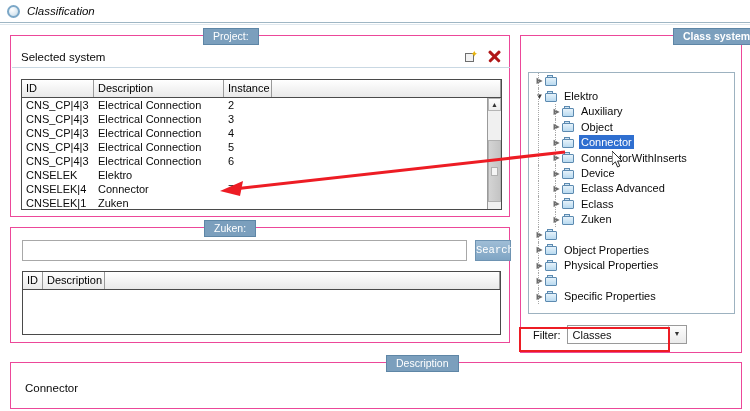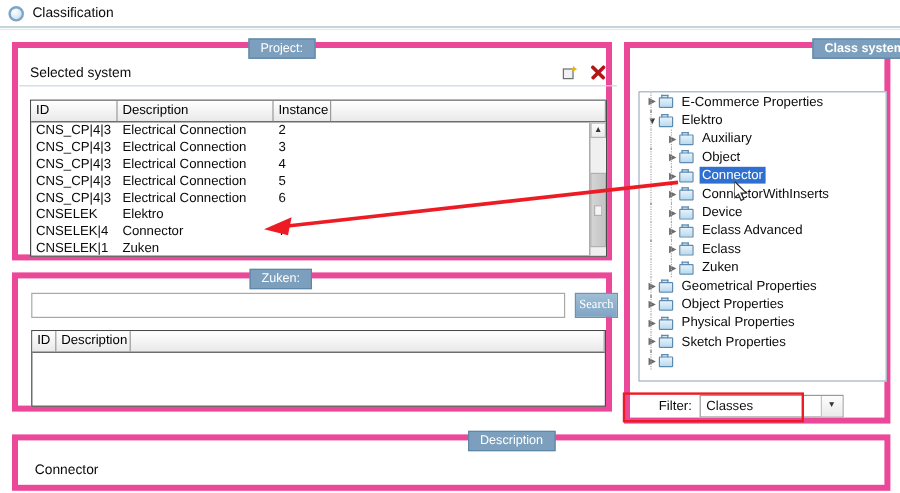--- a/index.html
+++ b/index.html
@@ -32,33 +32,34 @@
     border-radius: 50%;
     border: 2px solid #7ba7c7;
     background: radial-gradient(circle at 35% 30%, #ffffff 0%, #dce9f2 60%, #b5cde0 100%);
     box-sizing: border-box;
     margin-right: 7px;
     flex: none;
   }
   #classification-title {
     font-size: 11.5px;
     color: #0a0a0a;
+    font-style: italic;
   }
 
   .hr-line {
     position: absolute;
     left: 0; width: 750px;
     height: 1px;
     background: #9fb6c4;
   }
 
   
   .groupbox {
     position: absolute;
-    border: 5px solid #ec4899;
+    border: 1px solid #ec4899;
     background: #ffffff;
     box-sizing: border-box;
   }
   .group-legend {
     position: absolute;
     top: -8px;
     background: #7b9fbd;
     color: #ffffff;
     font-size: 10.5px;
     padding: 1px 9px 2px 9px;
@@ -225,21 +226,21 @@
     outline: none;
   }
   #search-button {
     position: absolute;
     left: 464px; top: 12px;
     width: 36px; height: 21px;
     background: linear-gradient(to bottom, #9fbdd6 0%, #7fa5c4 100%);
     border: 1px solid #6e93b2;
     box-sizing: border-box;
     color: #ffffff;
-    font-family: Liberation Serif, serif;
+    font-family: Liberation Mono, monospace;
     font-size: 10.5px;
     line-height: 19px;
     text-align: center;
     padding: 0;
   }
 
   #search-grid {
     position: absolute;
     left: 11px; top: 43px;
     width: 479px; height: 64px;
@@ -332,21 +333,21 @@
   }
   .tree-guide {
     position: absolute;
     top: 0; bottom: 0;
     width: 0;
     border-left: 1px dotted #a8a8a8;
   }
 
   #filter-row {
     position: absolute;
-    left: 24px; top: 288px;
+    left: 12px; top: 288px;
     width: 202px; height: 21px;
     display: flex;
     align-items: center;
   }
   #filter-label {
     font-size: 11px;
     color: #0a0a0a;
     margin-right: 6px;
     flex: none;
   }
@@ -522,21 +523,20 @@
 
 
   <div id="tree-container">
       <div class="tree-node" style="padding-left: 5px;">
         <span class="tree-guide" style="left: 9px;"></span>
         <span class="tree-chev">▶</span>
         <span class="folder-icon">
           <span class="ftab"></span>
           <span class="fbody"></span>
         </span>
-        <span class="tree-label">E-Commerce Properties</span>
       </div>
       <div class="tree-node" style="padding-left: 5px;">
         <span class="tree-guide" style="left: 9px;"></span>
         <span class="tree-chev expanded">▼</span>
         <span class="folder-icon">
           <span class="ftab"></span>
           <span class="fbody"></span>
         </span>
         <span class="tree-label">Elektro</span>
       </div>
@@ -620,21 +620,20 @@
         </span>
         <span class="tree-label">Zuken</span>
       </div>
       <div class="tree-node" style="padding-left: 5px;">
         <span class="tree-guide" style="left: 9px;"></span>
         <span class="tree-chev">▶</span>
         <span class="folder-icon">
           <span class="ftab"></span>
           <span class="fbody"></span>
         </span>
-        <span class="tree-label">Geometrical Properties</span>
       </div>
       <div class="tree-node" style="padding-left: 5px;">
         <span class="tree-guide" style="left: 9px;"></span>
         <span class="tree-chev">▶</span>
         <span class="folder-icon">
           <span class="ftab"></span>
           <span class="fbody"></span>
         </span>
         <span class="tree-label">Object Properties</span>
       </div>
@@ -647,29 +646,29 @@
         </span>
         <span class="tree-label">Physical Properties</span>
       </div>
       <div class="tree-node" style="padding-left: 5px;">
         <span class="tree-guide" style="left: 9px;"></span>
         <span class="tree-chev">▶</span>
         <span class="folder-icon">
           <span class="ftab"></span>
           <span class="fbody"></span>
         </span>
-        <span class="tree-label">Sketch Properties</span>
       </div>
       <div class="tree-node" style="padding-left: 5px;">
         <span class="tree-guide" style="left: 9px;"></span>
         <span class="tree-chev">▶</span>
         <span class="folder-icon">
           <span class="ftab"></span>
           <span class="fbody"></span>
         </span>
+        <span class="tree-label">Specific Properties</span>
       </div>
     </div>
 
   <div id="filter-row">
     <span id="filter-label">Filter:</span>
     <div id="filter-select-wrap">
       <span id="filter-value">Classes</span>
       <span id="filter-arrow">▼</span>
     </div>
   </div>

